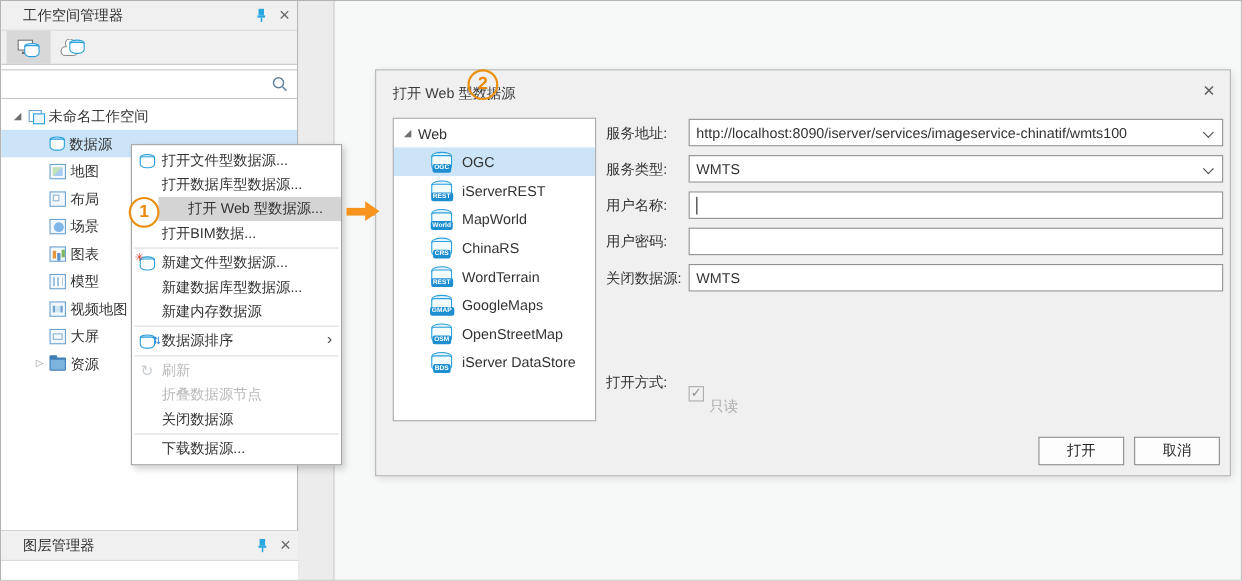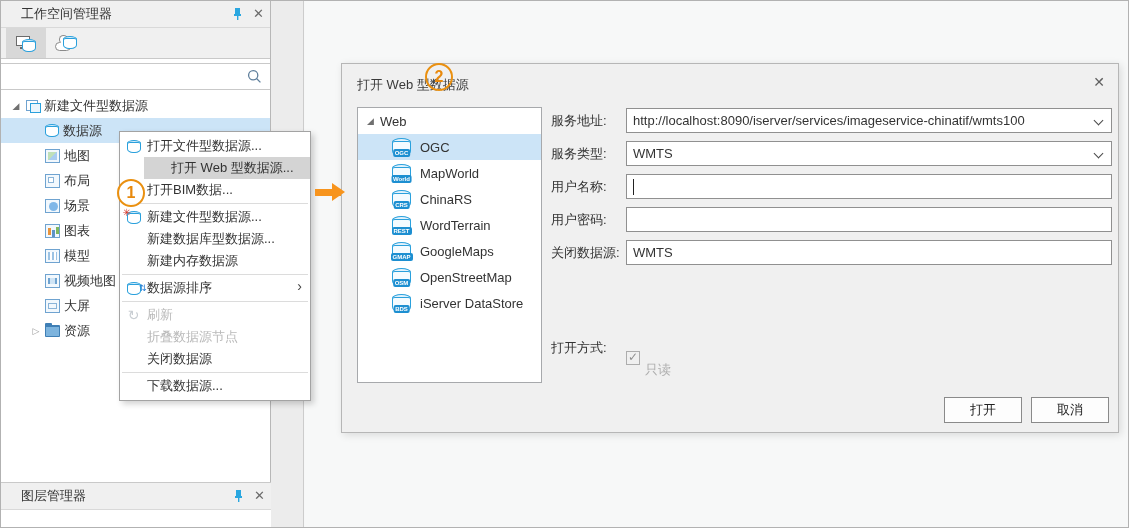--- a/index.html
+++ b/index.html
@@ -163,21 +163,21 @@
             <circle cx="6.2" cy="6.2" r="4.6" fill="none" stroke="#5f7f9c" stroke-width="1.3"></circle>
             <line x1="9.8" y1="9.8" x2="13.4" y2="13.4" stroke="#5f7f9c" stroke-width="1.3"></line>
           </svg>
       </span>
     </div>
 
     <div id="ws-tree">
       <div class="trow lvl0">
         <span class="texp">◢</span>
         <span class="fico ws"></span>
-        <span class="tlabel">新建文件型数据源</span>
+        <span class="tlabel">未命名工作空间</span>
       </div>
       <div class="trow lvl1 sel">
         <span class="texp"></span>
         <span class="cyl">
             <i class="c-top"></i>
             <i class="c-body"></i>
           </span>
         <span class="tlabel">数据源</span>
       </div>
       <div class="trow lvl1">
@@ -242,20 +242,24 @@
   <div id="ctx-menu">
     <div class="mi">
       <span class="mi-ico">
           <span class="cyl">
             <i class="c-top"></i>
             <i class="c-body"></i>
           </span>
         </span>
       <span class="mi-label">打开文件型数据源...</span>
     </div>
+    <div class="mi">
+      <span class="mi-ico"></span>
+      <span class="mi-label">打开数据库型数据源...</span>
+    </div>
     <div class="mi hl">
       <span class="mi-ico"></span>
       <span class="mi-label">打开 Web 型数据源...</span>
     </div>
     <div class="mi">
       <span class="mi-ico"></span>
       <span class="mi-label">打开BIM数据...</span>
     </div>
     <div class="msep"></div>
     <div class="mi">
@@ -326,20 +330,28 @@
             <i class="c-top"></i>
             <i class="c-body"></i>
             <span class="c-banner">OGC</span>
           </span>
         <span class="plabel">OGC</span>
       </div>
       <div class="prow item">
         <span class="pcyl">
             <i class="c-top"></i>
             <i class="c-body"></i>
+            <span class="c-banner">REST</span>
+          </span>
+        <span class="plabel">iServerREST</span>
+      </div>
+      <div class="prow item">
+        <span class="pcyl">
+            <i class="c-top"></i>
+            <i class="c-body"></i>
             <span class="c-banner">World</span>
           </span>
         <span class="plabel">MapWorld</span>
       </div>
       <div class="prow item">
         <span class="pcyl">
             <i class="c-top"></i>
             <i class="c-body"></i>
             <span class="c-banner">CRS</span>
           </span>

